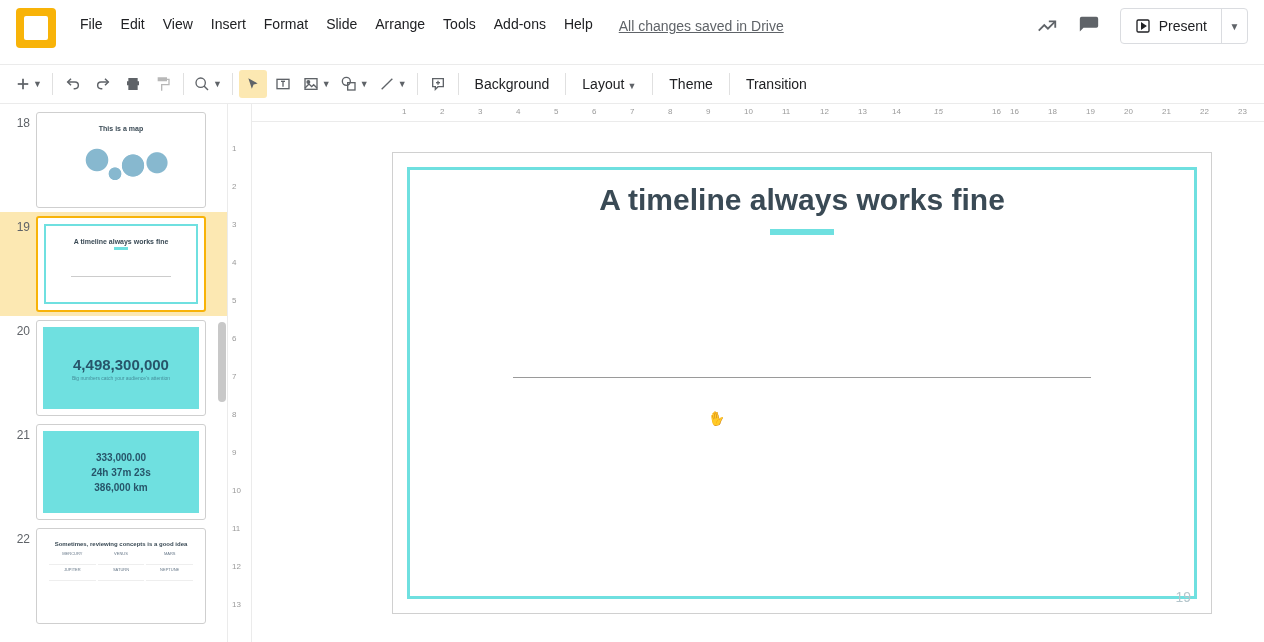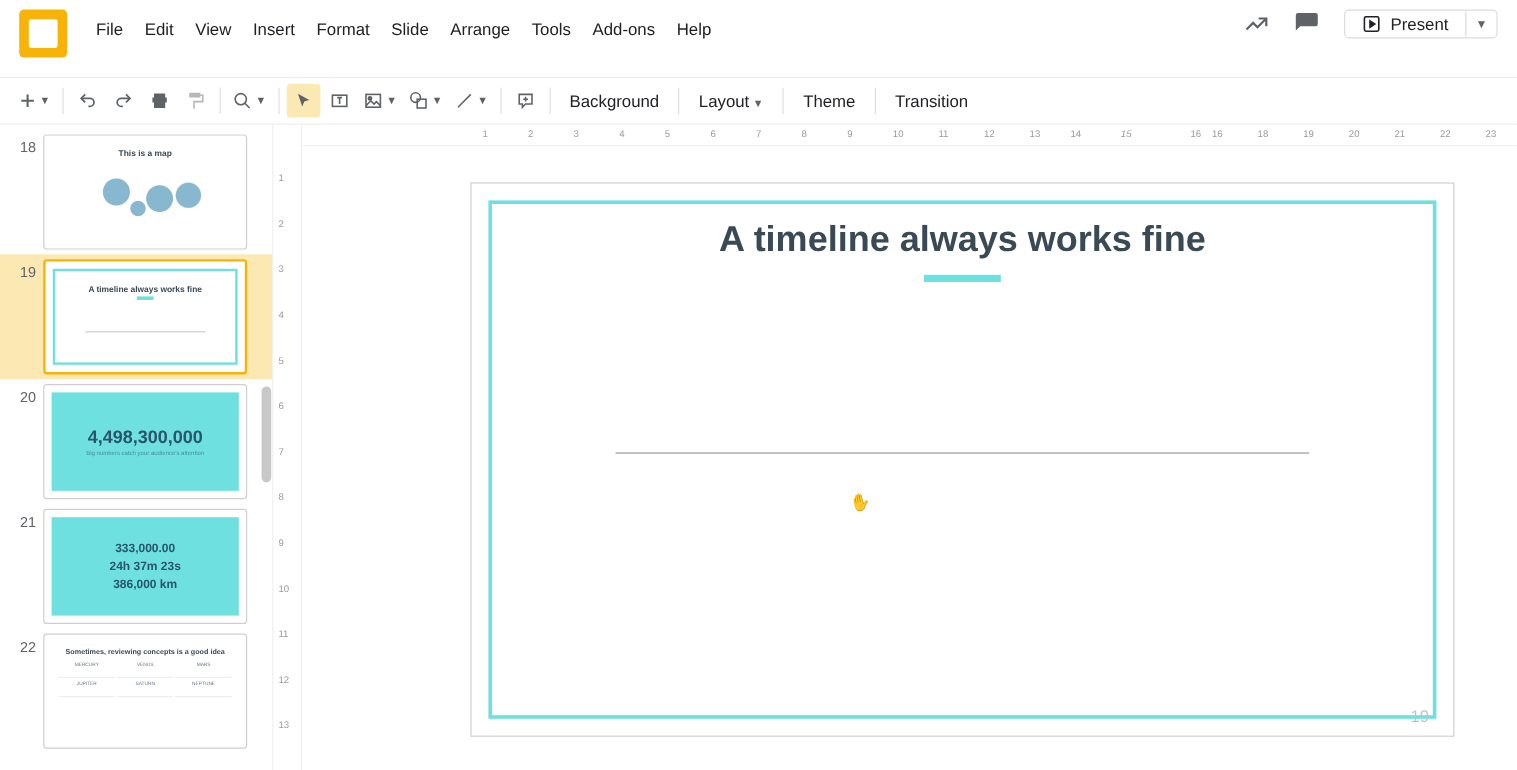--- a/index.html
+++ b/index.html
@@ -10,21 +10,21 @@
 .logo { width:40px; height:40px; background:#f8b308; border-radius:4px; position:relative; margin-right:16px; }
 .logo::after { content:""; position:absolute; left:8px; top:8px; width:24px; height:24px; background:#fff; border-radius:2px; }
 .title-area { flex:1; }
 .title-row { display:flex; align-items:center; height:24px; }
 .doc-title { font-size:18px; color:#5f6368; margin-right:12px; }
 .star-icon,.folder-icon { color:#bdbdbd; font-size:16px; margin:0 6px; cursor:pointer; }
 .menu-row { display:flex; gap:2px; margin-top:4px; }
 .menu-item { font-size:14px; color:#202124; padding:4px 8px; cursor:pointer; border-radius:3px; }
 .save-msg { font-size:14px; color:#5f6368; text-decoration:underline; margin-left:16px; align-self:center; padding-top:4px; }
 .right-cluster { display:flex; align-items:center; gap:20px; margin-left:auto; }
-.present-group { display:flex; align-items:center; border:1px solid #dadce0; border-radius:4px; height:24px; }
+.present-group { display:flex; align-items:center; border:1px solid #dadce0; border-radius:4px; height:36px; }
 .present-btn { display:flex; align-items:center; gap:8px; font-size:14px; color:#202124; padding:0 14px; cursor:pointer; }
 .present-caret { width:26px; display:flex; align-items:center; justify-content:center; border-left:1px solid #dadce0; height:100%; cursor:pointer; font-size:10px; color:#5f6368; }
 .hdr-icon { font-size:20px; color:#5f6368; cursor:pointer; }
 
 
 .toolbar { height:40px; border-top:1px solid #ebebeb; border-bottom:1px solid #ebebeb; display:flex; align-items:center; padding:0 12px; gap:2px; }
 .tb-btn { min-width:28px; height:28px; display:flex; align-items:center; justify-content:center; color:#5f6368; font-size:13px; cursor:pointer; border-radius:3px; padding:0 4px; }
 .tb-btn.selected { background:#fce8b2; }
 .tb-sep { width:1px; height:22px; background:#e0e0e0; margin:0 4px; }
 .tb-txt { font-size:14px; color:#202124; padding:0 10px; cursor:pointer; }
@@ -88,20 +88,21 @@
       <span class="menu-item">File</span>
       <span class="menu-item">Edit</span>
       <span class="menu-item">View</span>
       <span class="menu-item">Insert</span>
       <span class="menu-item">Format</span>
       <span class="menu-item">Slide</span>
       <span class="menu-item">Arrange</span>
       <span class="menu-item">Tools</span>
       <span class="menu-item">Add-ons</span>
       <span class="menu-item">Help</span>
+      <span class="save-msg">All changes saved in Drive</span>
     </div>
   </div>
   <div class="right-cluster">
     <span class="hdr-icon">
       <svg width="22" height="22" viewBox="0 0 24 24" fill="none" stroke="#5f6368" stroke-width="2">
           <polyline points="3 17 9 11 13 15 21 7"></polyline>
           <polyline points="14 7 21 7 21 14"></polyline>
         </svg>
     </span>
     <span class="hdr-icon">

